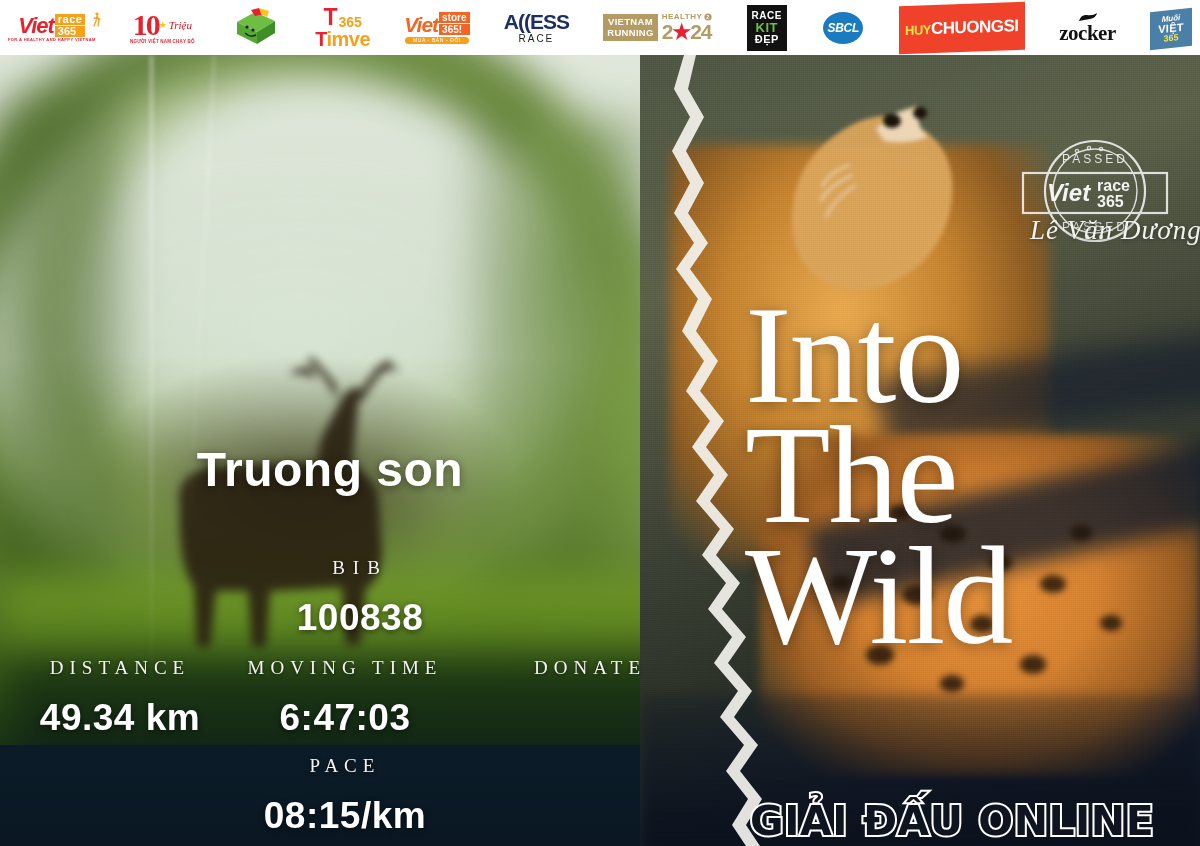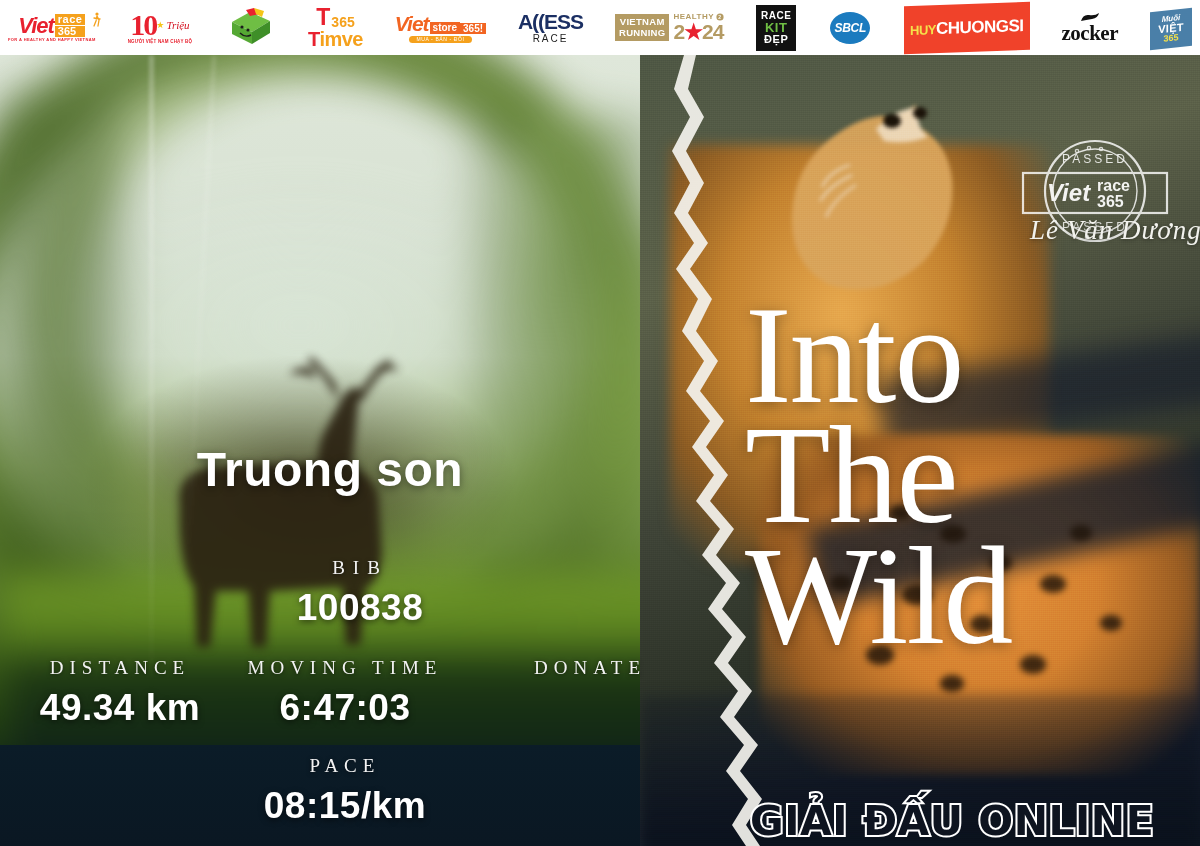--- a/index.html
+++ b/index.html
@@ -49,21 +49,21 @@
   .lg-timve .top{display:flex;align-items:flex-end;}
   .lg-timve .t{font-size:23px;font-weight:bold;color:#e8212f;}
   .lg-timve .n{font-size:14px;font-weight:bold;color:#f5a11c;margin-left:1px;}
   .lg-timve .bot{font-size:20px;font-weight:bold;color:#e8212f;letter-spacing:-.5px;}
   .lg-timve .ve{color:#f5a11c;}
 
   
   .lg-vstore{flex-direction:column;line-height:1;}
   .lg-vstore .r1{display:flex;align-items:flex-end;}
   .lg-vstore .viet{font-weight:bold;font-size:21px;color:#f26522;font-style:italic;letter-spacing:-1px;}
-  .lg-vstore .stk{display:flex;flex-direction:row;margin-left:1px;}
+  .lg-vstore .stk{display:flex;flex-direction:column;margin-left:1px;}
   .lg-vstore .store{background:#f26522;color:#fff;font-size:10px;font-weight:bold;padding:0 3px;line-height:11px;}
   .lg-vstore .n365{background:#f26522;color:#fff;font-size:10px;font-weight:bold;padding:0 3px;line-height:11px;margin-top:1px;}
   .lg-vstore .pill{background:#f5a11c;color:#fff;font-size:5px;border-radius:7px;
      padding:1px 8px;margin-top:2px;letter-spacing:.6px;text-align:center;}
 
   
   .lg-royabe{gap:5px;}
   .lg-royabe .txt{font-size:20px;color:#2b2b2b;letter-spacing:1.2px;font-family:"Liberation Serif",serif;}
 
   
@@ -198,21 +198,21 @@
     text-shadow:0 2px 8px rgba(0,0,0,.45);
     font-family:"Liberation Sans", sans-serif;
   }
   .stat{position:absolute;z-index:20;text-align:center;}
   .stat .lb{
     font-size:19px;color:#f2f2f2;letter-spacing:6px;font-weight:300;
     text-shadow:0 1px 4px rgba(0,0,0,.6);white-space:nowrap;
     font-family:Liberation Serif, serif;
   }
   .stat .vl{
-    margin-top:8px;font-size:37px;color:#fff;font-weight:bold;letter-spacing:.5px;
+    margin-top:18px;font-size:37px;color:#fff;font-weight:bold;letter-spacing:.5px;
     text-shadow:0 2px 6px rgba(0,0,0,.55);white-space:nowrap;
     font-family:"Liberation Sans", sans-serif;
   }
   .s-bib{left:235px;top:502px;width:250px;}
   .s-bib .lb{letter-spacing:8px;}
   .s-dist{left:-10px;top:602px;width:260px;}
   .s-time{left:215px;top:602px;width:260px;}
   .s-don{left:460px;top:602px;width:260px;}
   .s-pace{left:215px;top:700px;width:260px;}
 

